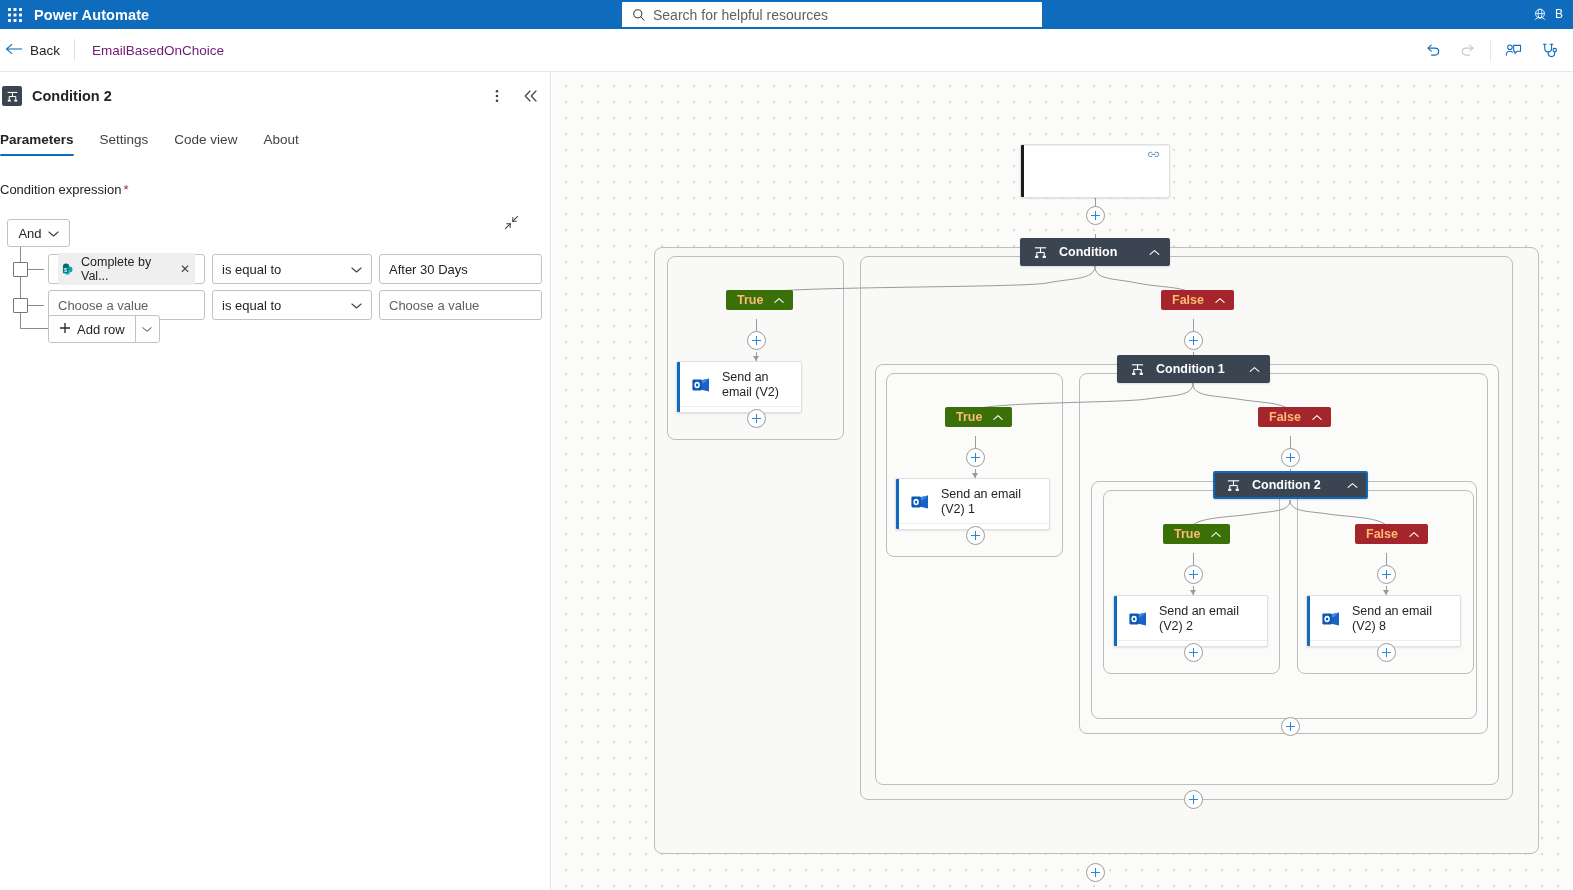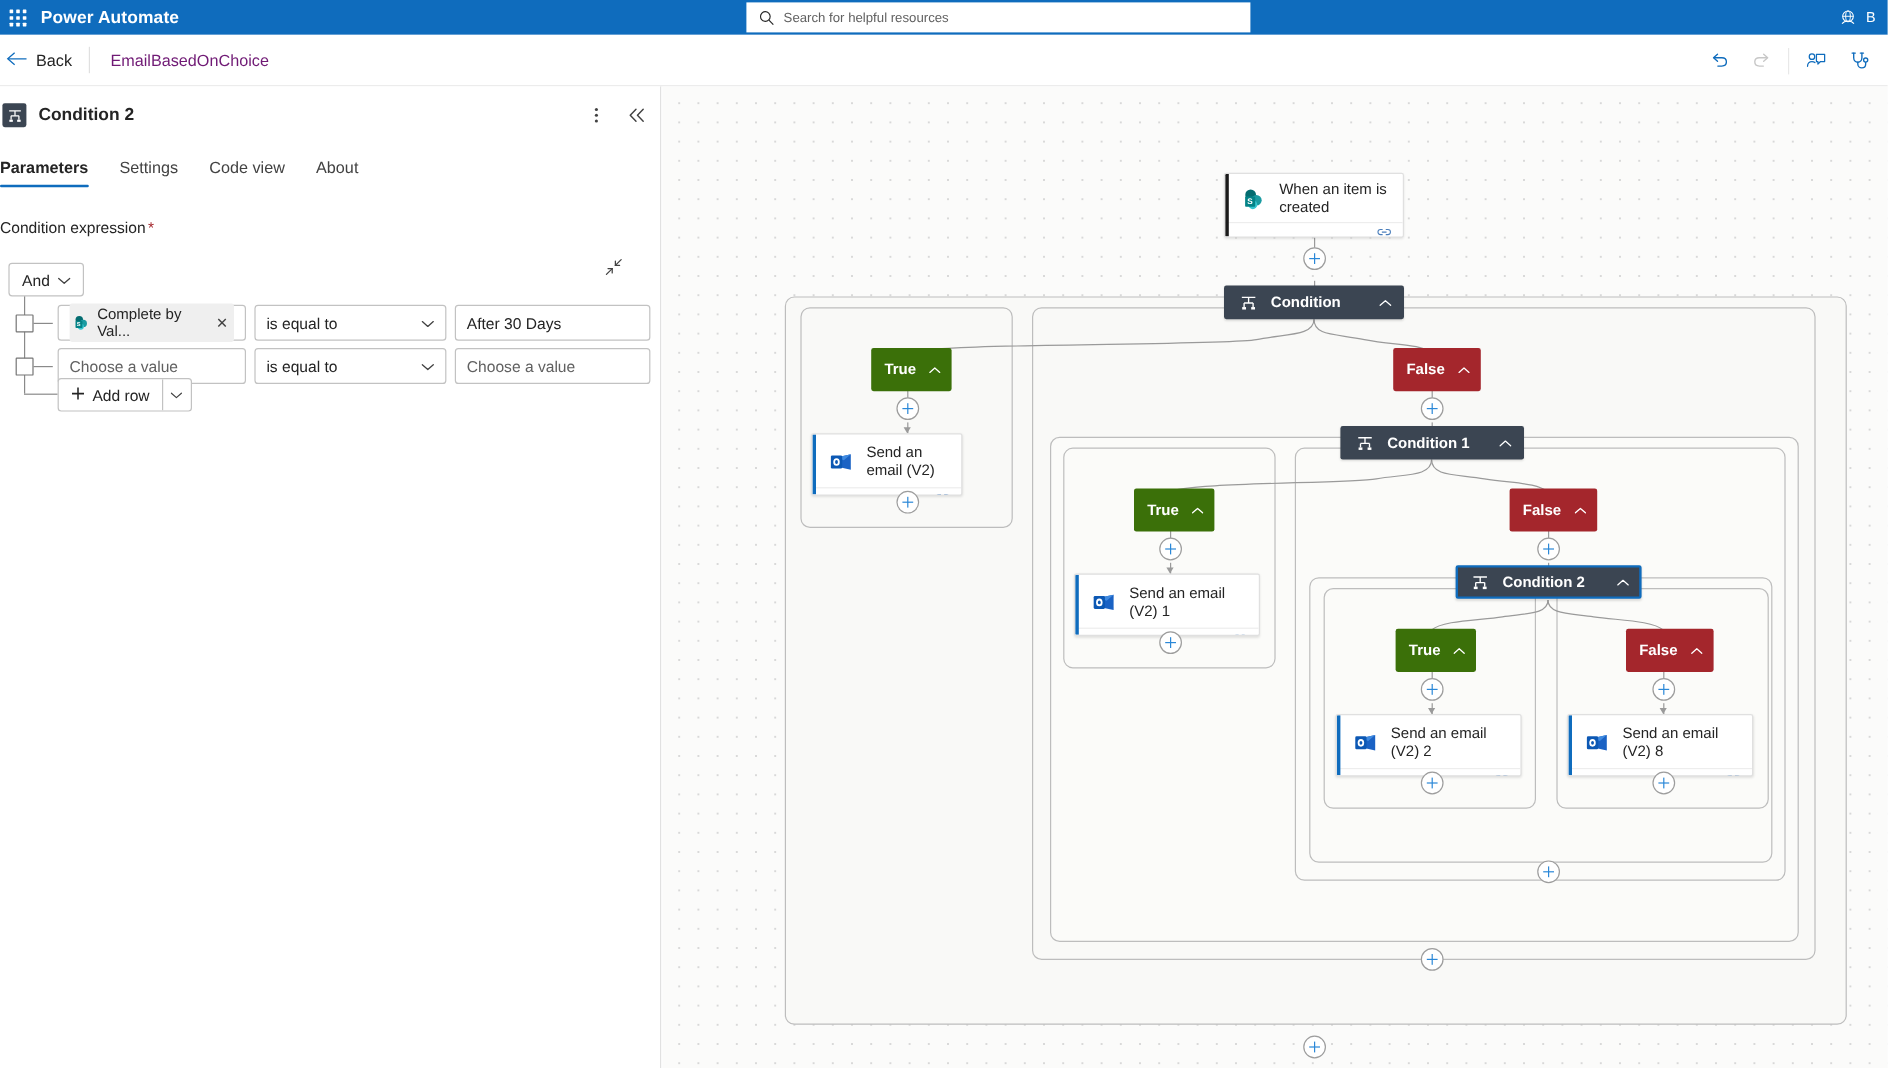--- a/index.html
+++ b/index.html
@@ -33,21 +33,21 @@
     position: absolute; left: 622px; top: 2px;
     width: 420px; height: 25px;
     background: #ffffff;
     display: flex; align-items: center;
     padding: 0 8px;
   }
   .search-ico { width: 18px; height: 18px; flex: 0 0 18px; display:flex; align-items:center; justify-content:center;}
   .search-input {
     border: none; outline: none; background: transparent;
     font-family: "Liberation Sans", sans-serif;
-    font-size: 11px; color: #424242;
+    font-size: 14px; color: #424242;
     width: 100%; margin-left: 5px;
   }
   .search-input::placeholder { color: #616161; }
   .brand-right {
     position: absolute; right: 0; top: 0; height: 29px;
     display: flex; align-items: center;
   }
   .brand-right .bico {
     width: 30px; height: 29px; display: flex;
     align-items: center; justify-content: center; cursor: pointer;
@@ -270,24 +270,24 @@
   }
   .condnode .cn-ico { width: 15px; height: 15px; flex: 0 0 15px; }
   .condnode .cn-title {
     color: #ffffff; font-size: 12.5px; font-weight: 600;
     white-space: nowrap;
   }
   .condnode .cn-chev { margin-left: auto; color: #ffffff; display:flex; }
 
   
   .badge {
-    position: absolute; height: 36px;
+    position: absolute; height: 20px;
     display: flex; align-items: center; gap: 11px;
     padding: 0 9px 0 11px; border-radius: 2px;
-    color: #ffffff; font-size: 12.5px; font-weight: bold;
+    color: #fdba74; font-size: 12.5px; font-weight: bold;
     cursor: pointer; white-space: nowrap;
   }
   .badge.t { background: #3b7009; }
   .badge.f { background: #a4262c; }
   .badge .b-chev { display: flex; align-items: center; }
 
   
   .plus {
     position: absolute; width: 19px; height: 19px;
     border-radius: 50%; border: 1px solid #9d9d9d;
@@ -597,32 +597,20 @@
   <div class="edge v" style="left:641px; top:481px; height:14px;"></div>
   <div class="edge v" style="left:641px; top:514px; height:9px;"></div>
   <div class="arrow" style="left:637.5px; top:518px;"></div>
 
   <div class="edge v" style="left:834px; top:481px; height:14px;"></div>
   <div class="edge v" style="left:834px; top:514px; height:9px;"></div>
   <div class="arrow" style="left:830.5px; top:518px;"></div>
 
   <div class="card" style="left:468px; top:72px; width:150px; height:54px;">
     <div class="accent" style="background:#1b1b1b;"></div>
-    <div class="card-body" style="min-height:34px; padding-top:6px; padding-bottom:4px;">
-      <span class="card-ico">
-        <svg width="20" height="20" viewBox="0 0 20 20">
-          <circle cx="7.2" cy="6.4" r="4.5" fill="#036c70"></circle>
-          <circle cx="12" cy="10.8" r="4.4" fill="#1a9ba1"></circle>
-          <circle cx="9" cy="14.6" r="3.7" fill="#37c6d0"></circle>
-          <rect x="2.6" y="7.8" width="8.4" height="8.4" rx="0.7" fill="#038387"></rect>
-          <text x="4.4" y="14.2" font-size="6.8" fill="#ffffff" font-family="Liberation Sans, sans-serif" font-weight="bold">S</text>
-        </svg>
-      </span>
-      <span class="card-title">When an item is created</span>
-    </div>
     <div class="card-foot">
       <span>
         <svg width="13" height="11" viewBox="0 0 16 12">
           <path d="M6.4 3.3H4.2a2.6 2.6 0 000 5.2h2.2" fill="none" stroke="#4a7ebb" stroke-width="1.1"></path>
           <path d="M9.6 3.3h2.2a2.6 2.6 0 010 5.2H9.6" fill="none" stroke="#4a7ebb" stroke-width="1.1"></path>
           <line x1="5.6" y1="5.9" x2="10.4" y2="5.9" stroke="#4a7ebb" stroke-width="1.1"></line>
         </svg>
       </span>
     </div>
   </div>

